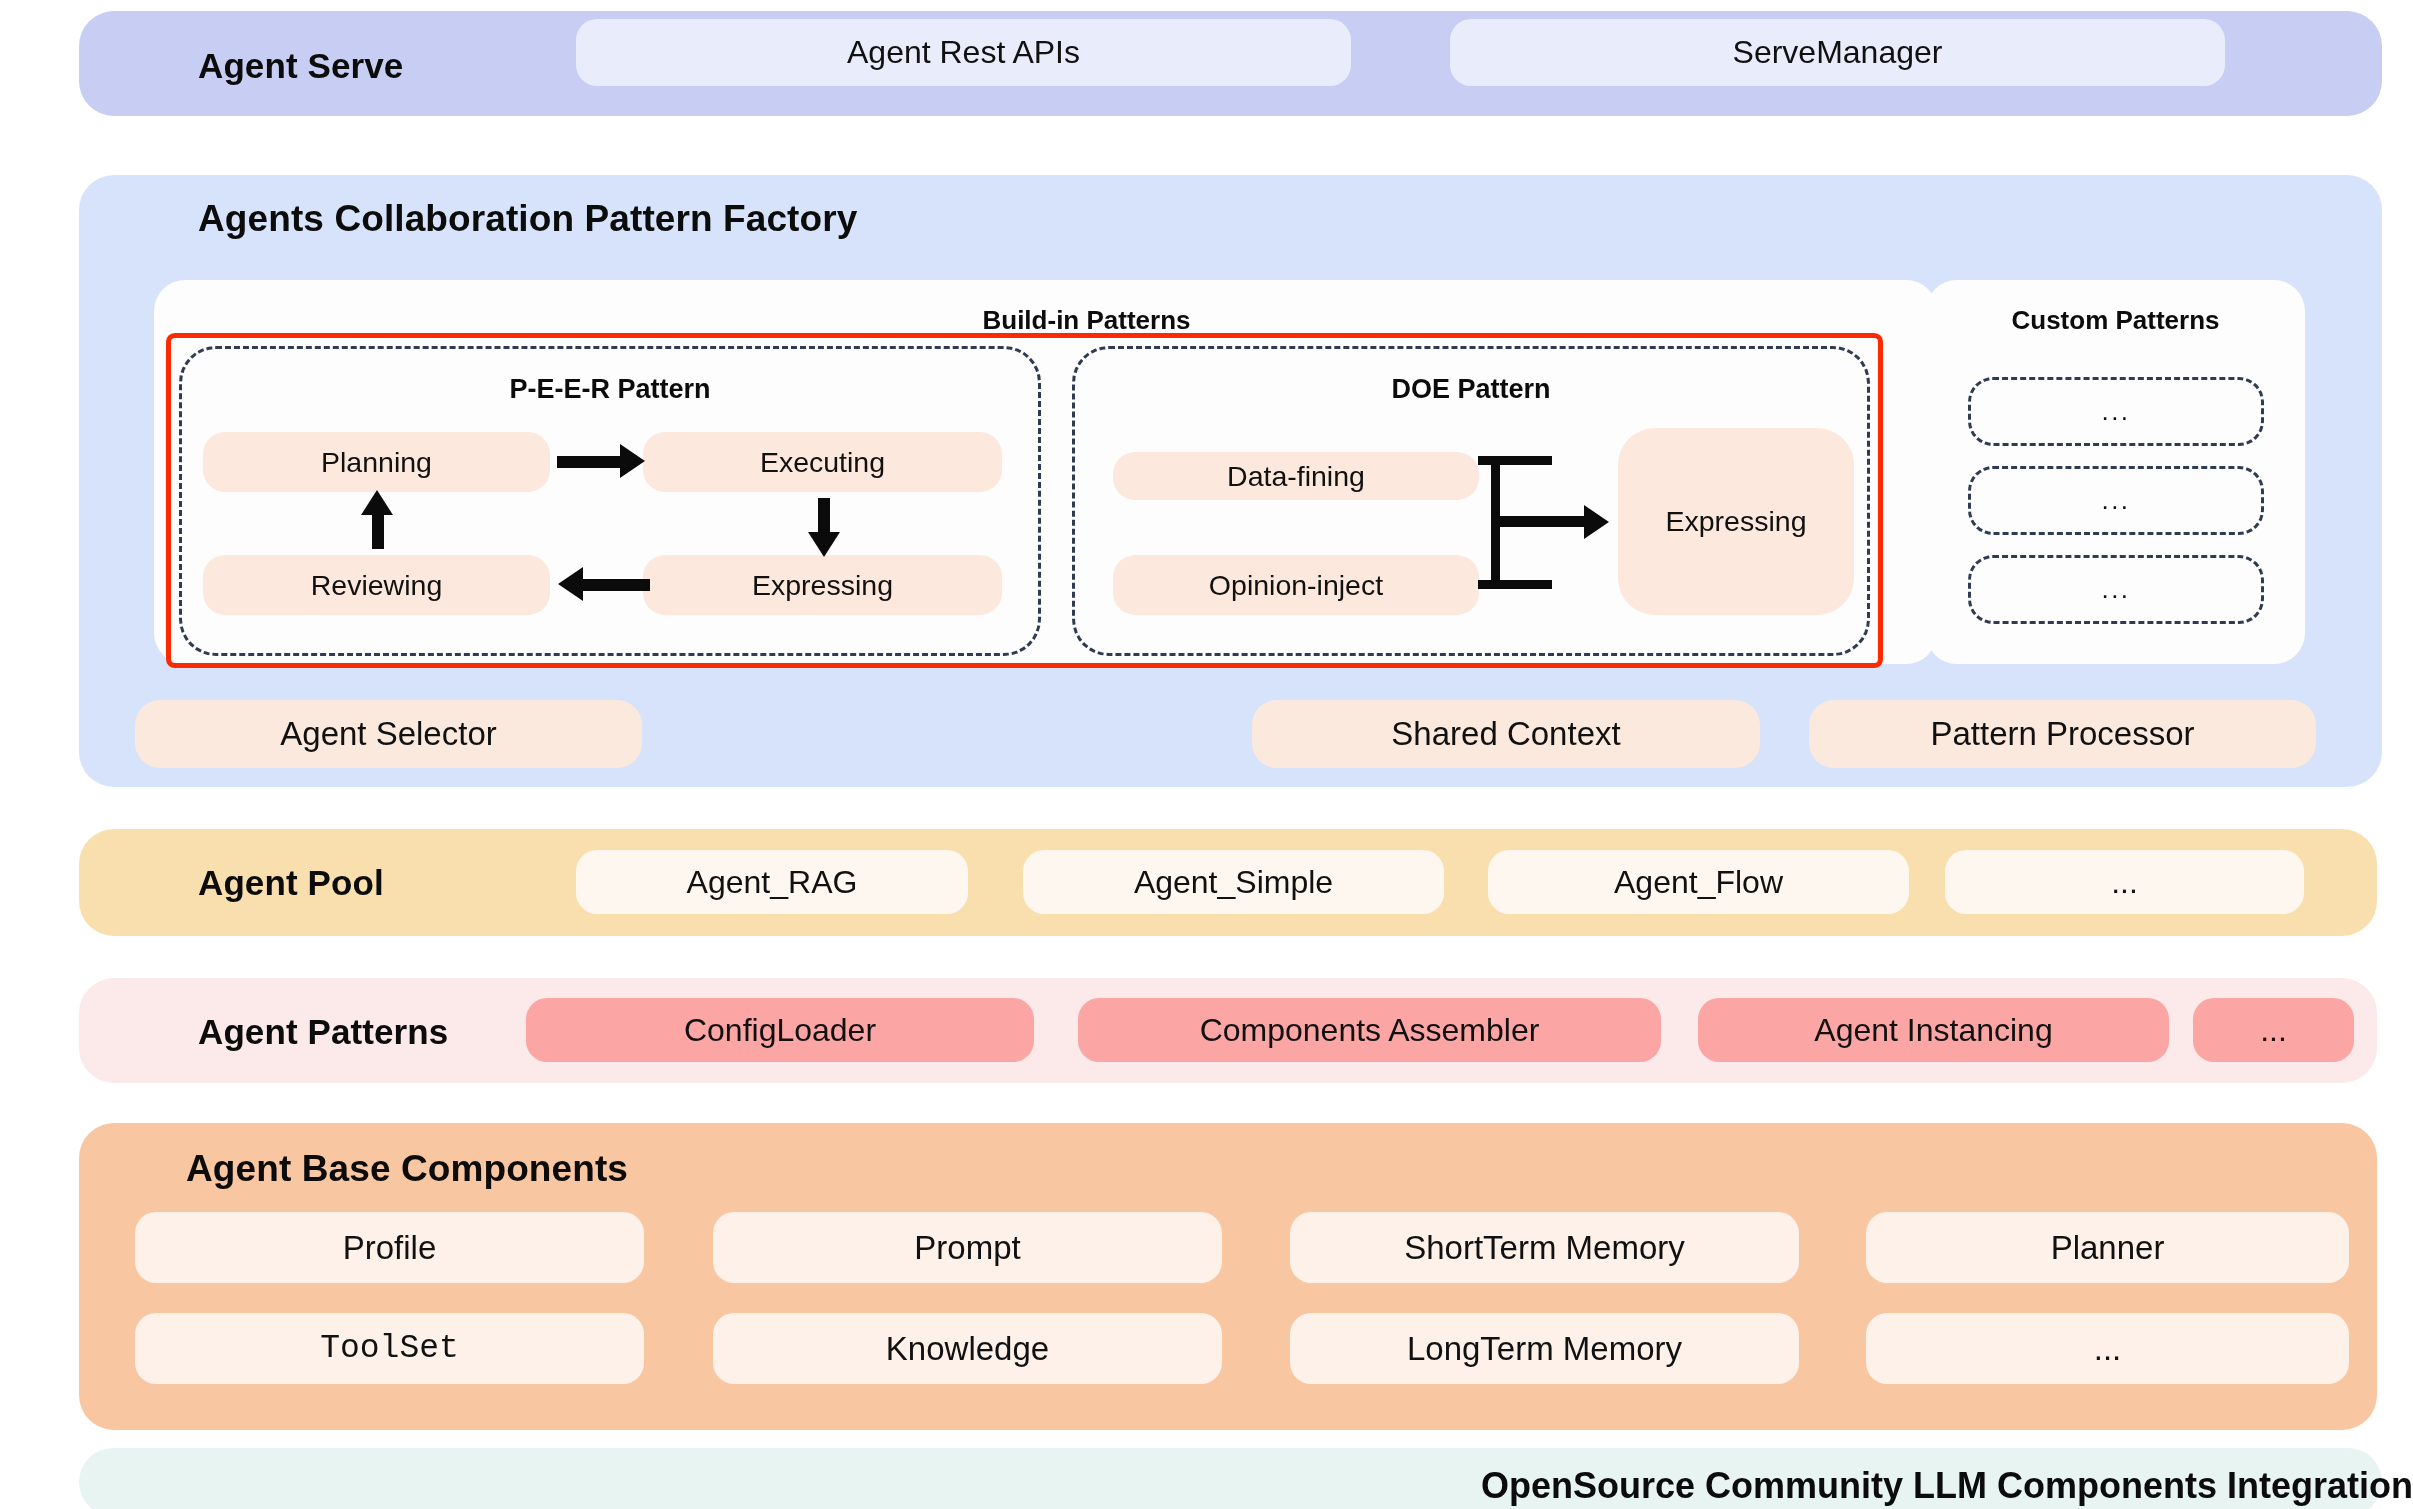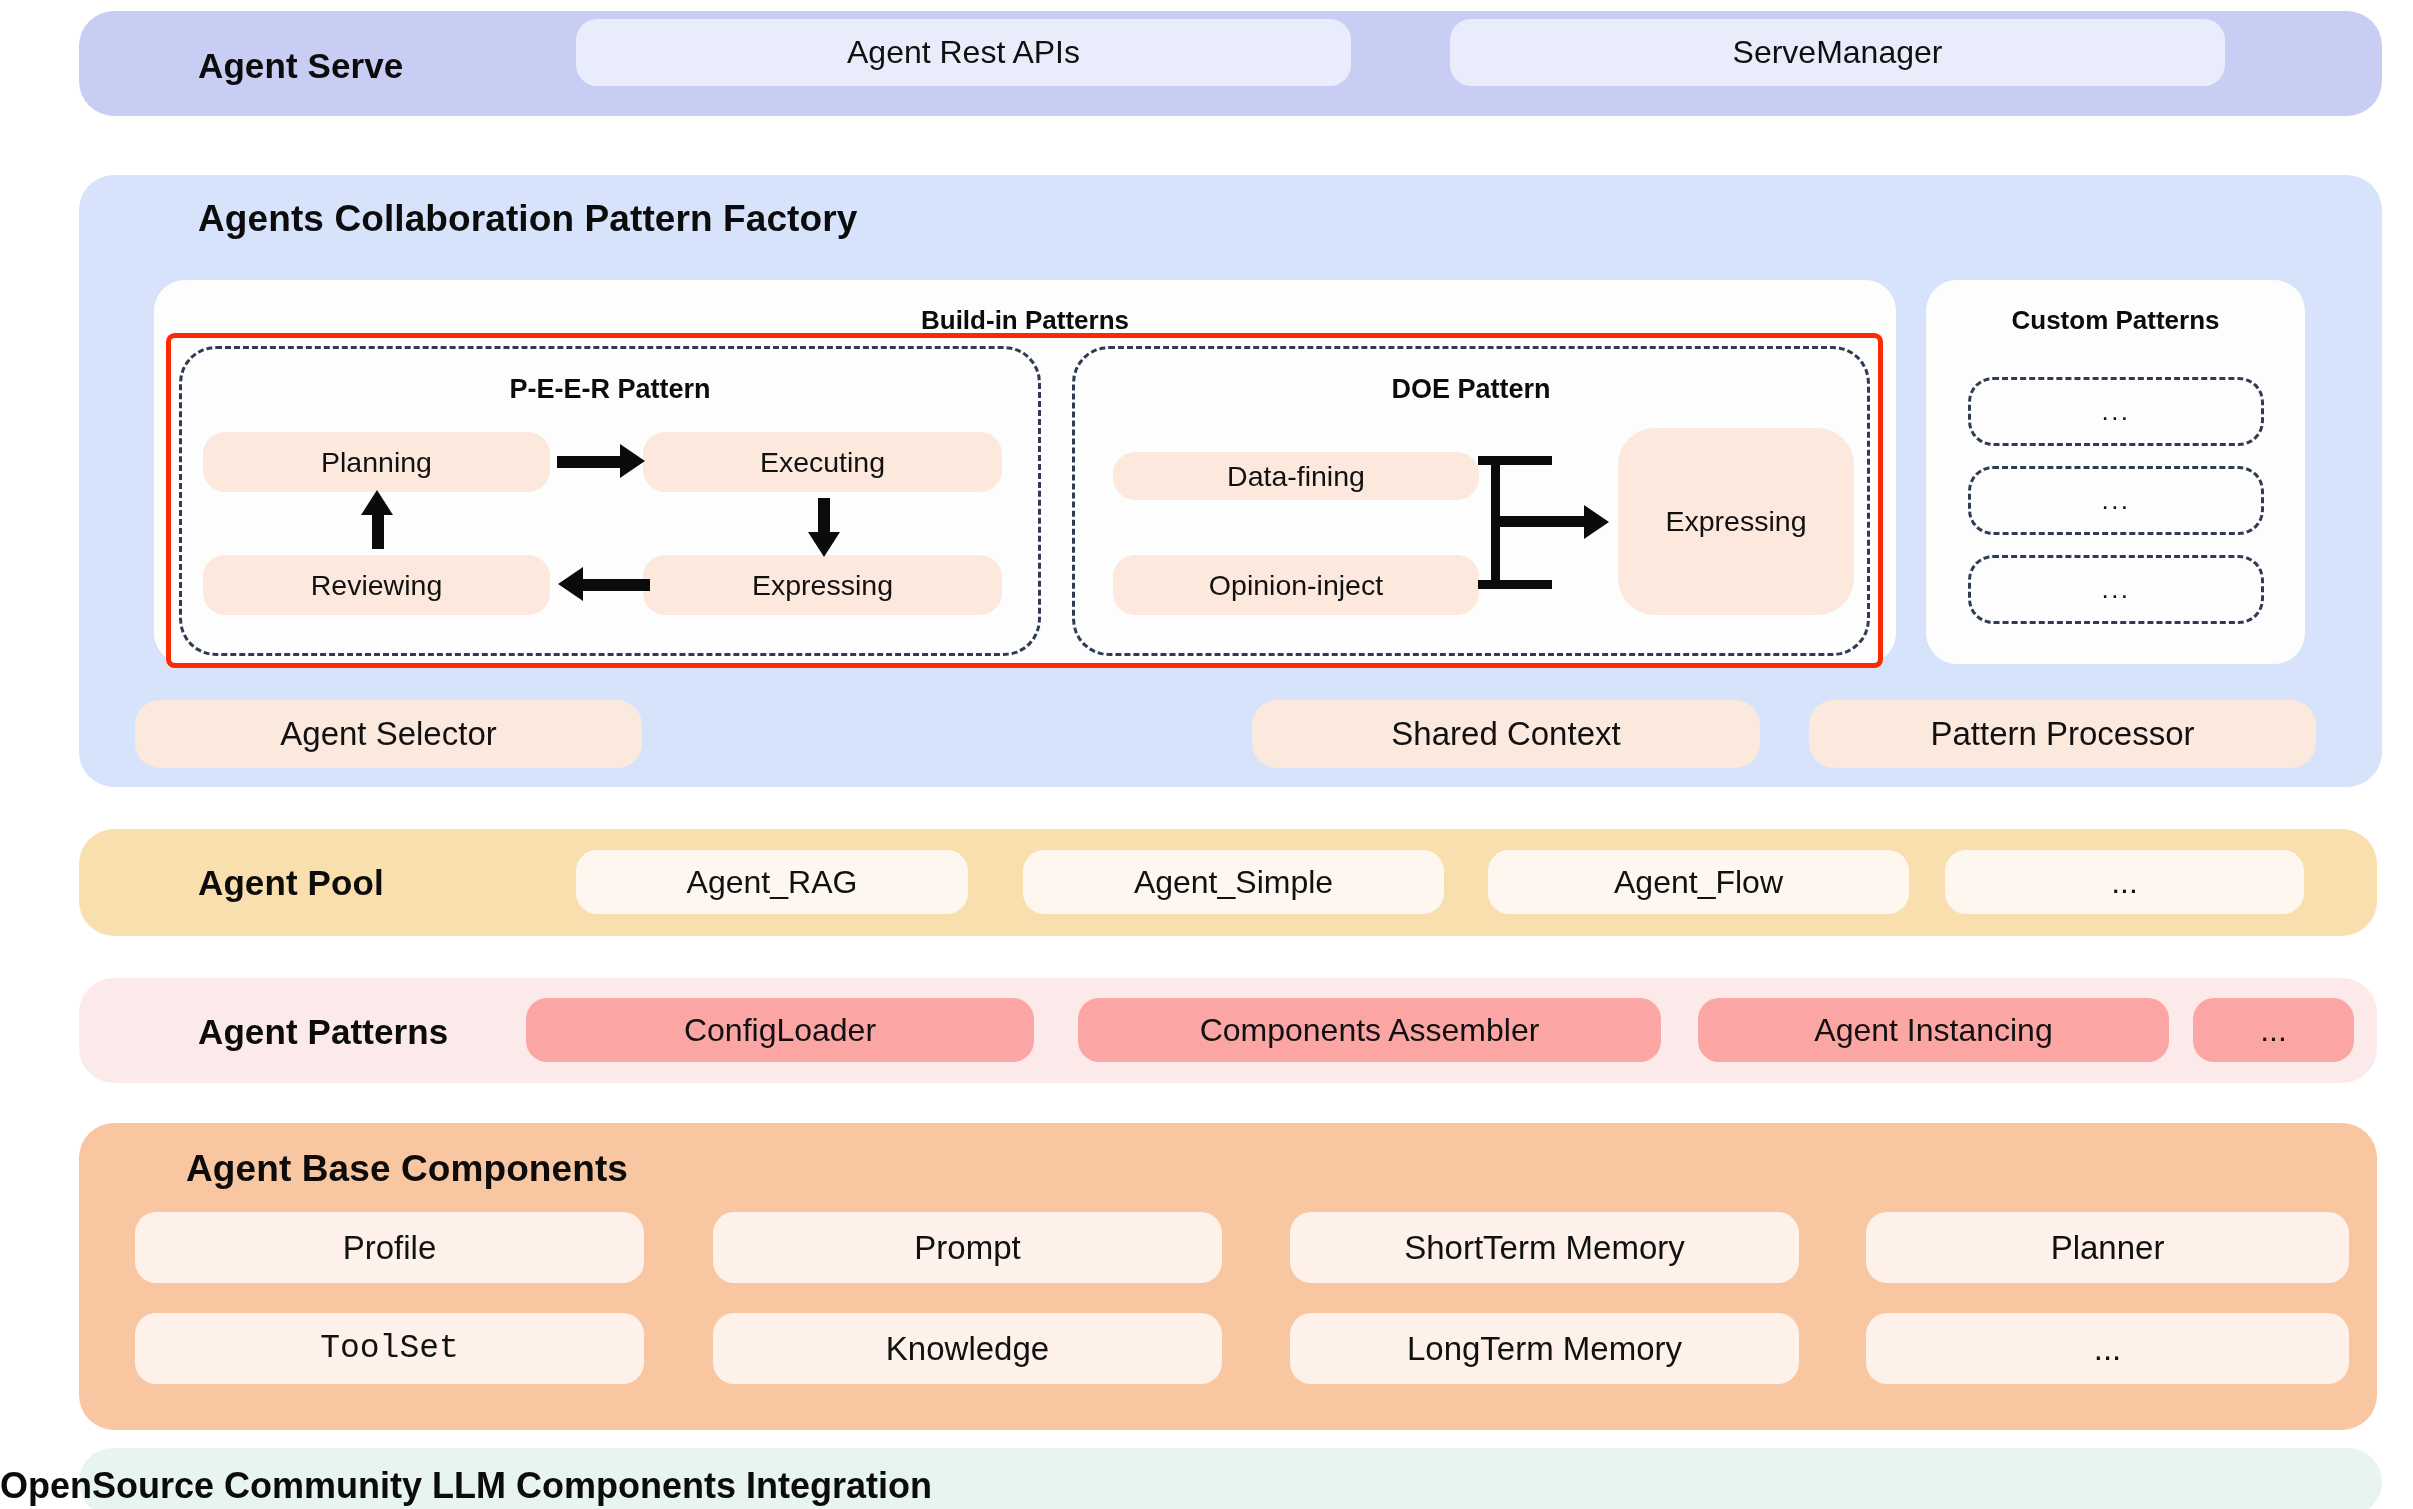--- a/index.html
+++ b/index.html
@@ -28,21 +28,21 @@
   
   #band-serve{left:79px;top:11px;width:2303px;height:105px;background:#c8cdf4;}
   #serve-title{left:198px;top:46px;font-size:35px;}
   .serve-pill{background:#e9ecfb;height:67px;top:19px;font-size:32px;}
 
   
   #band-factory{left:79px;top:175px;width:2303px;height:612px;background:#d7e3fb;}
   #factory-title{left:198px;top:198px;font-size:37px;}
 
   .white-panel{position:absolute;background:#fdfdfd;border-radius:31px;}
-  #panel-builtin{left:154px;top:280px;width:1742px;height:384px;}
+  #panel-builtin{left:154px;top:280px;width:1742px;height:384px;padding-left:41px;}
   #panel-custom{left:1926px;top:280px;width:379px;height:384px;}
 
   .panel-caption{
     position:absolute;width:100%;text-align:center;font-weight:bold;
     font-size:26px;color:#0c0c0c;
   }
 
   #red-box{
     position:absolute;left:166px;top:333px;width:1717px;height:335px;
     border:5.6px solid #fc2a00;border-radius:8.7px;box-sizing:border-box;
@@ -98,21 +98,21 @@
   
   #band-base{left:79px;top:1123px;width:2298px;height:307px;background:#f9c6a2;}
   #base-title{left:186px;top:1148px;font-size:37px;}
   .base-pill{background:#fdf1ea;height:71px;font-size:33px;}
   .base-row1{top:1212px;}
   .base-row2{top:1313px;}
 
   
   #band-oss{left:79px;top:1448px;width:2303px;height:68px;background:#e7f4f2;}
   #oss-title{
-    position:absolute;left:0;top:1465px;width:2413px;text-align:left;
+    position:absolute;left:0;top:1465px;width:2413px;text-align:right;
     font-weight:bold;font-size:36px;color:#0c0c0c;
   }
 </style>
 </head>
 <body>
 
 <div class="canvas">
 
   <div class="band" id="band-serve"></div>
   <div class="band-title" id="serve-title">Agent Serve</div>

